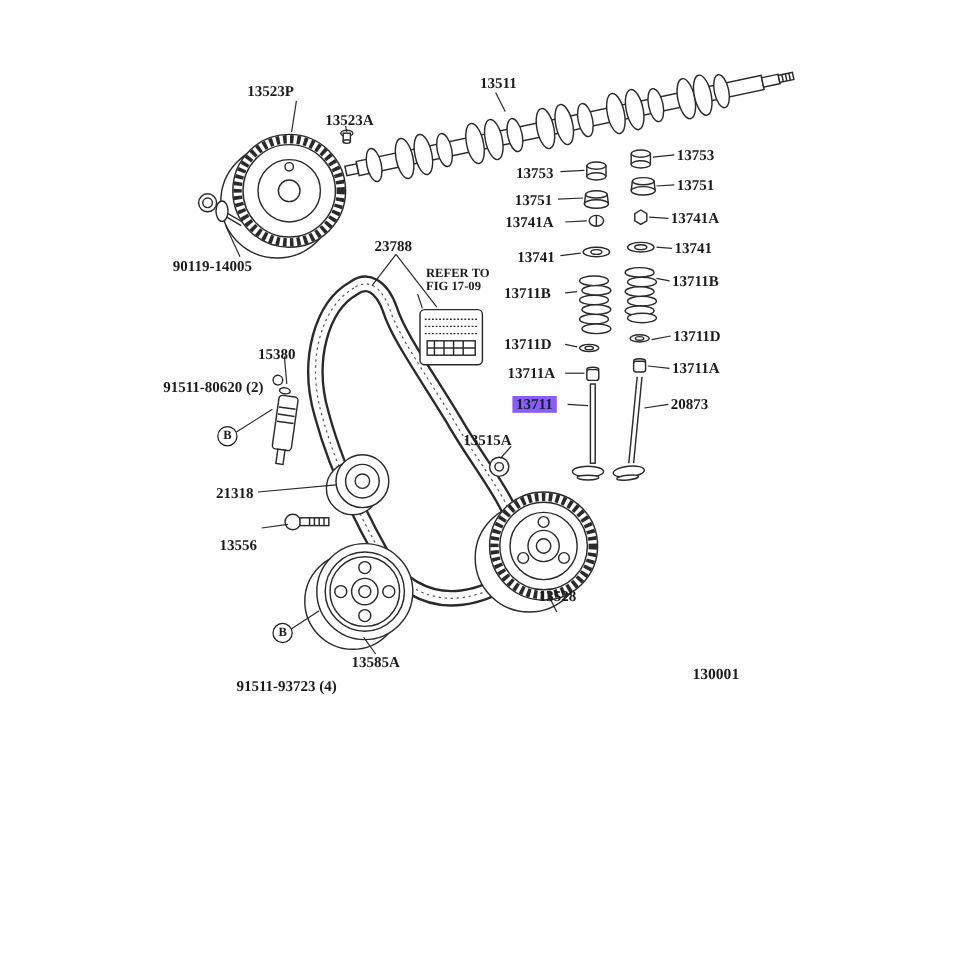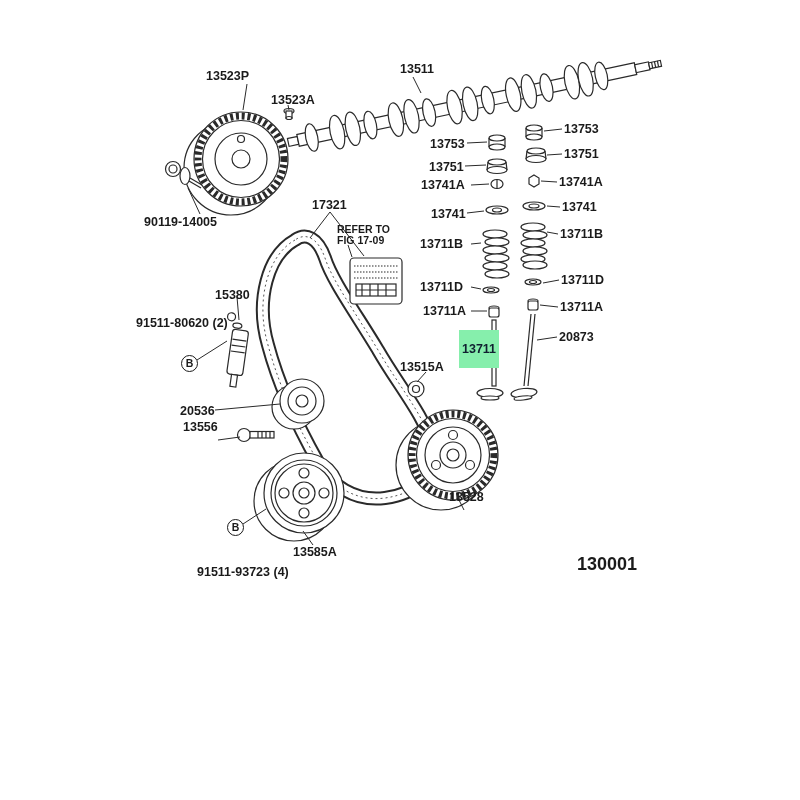--- a/index.html
+++ b/index.html
@@ -1,24 +1,24 @@
 <!DOCTYPE html>
 <html><head>
 <meta charset="utf-8">
 <style>
   html,body{margin:0;padding:0;background:#fff;}
   .stage{position:relative;width:800px;height:680px;background:#ffffff;overflow:hidden;
-         font-family:Liberation Sans, sans-serif;}
+         font-family:Liberation Serif, serif;}
   svg{position:absolute;left:0;top:0;}
   .lbl{position:absolute;font-weight:bold;font-size:12.5px;color:#1a1a1a;white-space:nowrap;line-height:14px;}
-  .lbl.small{font-size:10.5px;}
-  .lbl.hl{background:#86efac;padding:12px 3px;color:#102030;margin-left:32px;}
+  .lbl.small{font-size:10.5px;margin-left:18px;}
+  .lbl.hl{background:#8b5cf6;padding:0 3px;color:#102030;}
   .bcall{position:absolute;width:15px;height:15px;border:1.6px solid #1a1a1a;border-radius:50%;
          text-align:center;line-height:15px;font-weight:bold;font-size:10.5px;color:#1a1a1a;background:#fff;}
-  .figcode{position:absolute;font-weight:bold;font-size:18px;color:#1a1a1a;}
+  .figcode{position:absolute;font-weight:bold;font-size:13px;color:#1a1a1a;}
 </style>
 </head>
 <body>
 
 <div class="stage">
 
 <svg width="800" height="800" viewBox="0 0 800 800">
   <g stroke="#2a2a2a" stroke-width="1.2" fill="none">
 
     <g transform="rotate(-12 300 140)" fill="#fff">
@@ -236,21 +236,21 @@
       <line x1="558" y1="307" x2="540" y2="305"></line>
       <line x1="557" y1="337" x2="537" y2="340"></line>
     </g>
   </g>
 </svg>
 
 <div class="lbl" style="left:206px;top:69px">13523P</div>
 <div class="lbl" style="left:271px;top:93px">13523A</div>
 <div class="lbl" style="left:400px;top:62px">13511</div>
 <div class="lbl" style="left:144px;top:215px">90119-14005</div>
-<div class="lbl" style="left:312px;top:198px">17321</div>
+<div class="lbl" style="left:312px;top:198px">23788</div>
 <div class="lbl small" style="left:337px;top:222px">REFER TO</div>
 <div class="lbl small" style="left:337px;top:233px">FIG 17-09</div>
 
 <div class="lbl" style="left:430px;top:137px">13753</div>
 <div class="lbl" style="left:429px;top:160px">13751</div>
 <div class="lbl" style="left:421px;top:178px">13741A</div>
 <div class="lbl" style="left:431px;top:207px">13741</div>
 <div class="lbl" style="left:420px;top:237px">13711B</div>
 <div class="lbl" style="left:420px;top:280px">13711D</div>
 <div class="lbl" style="left:423px;top:304px">13711A</div>
@@ -260,23 +260,23 @@
 <div class="lbl" style="left:564px;top:147px">13751</div>
 <div class="lbl" style="left:559px;top:175px">13741A</div>
 <div class="lbl" style="left:562px;top:200px">13741</div>
 <div class="lbl" style="left:560px;top:227px">13711B</div>
 <div class="lbl" style="left:561px;top:273px">13711D</div>
 <div class="lbl" style="left:560px;top:300px">13711A</div>
 <div class="lbl" style="left:559px;top:330px">20873</div>
 
 <div class="lbl" style="left:215px;top:288px">15380</div>
 <div class="lbl" style="left:136px;top:316px">91511-80620 (2)</div>
-<div class="lbl" style="left:180px;top:404px">20536</div>
-<div class="lbl" style="left:183px;top:420px">13556</div>
-<div class="lbl" style="left:400px;top:360px">13515A</div>
+<div class="lbl" style="left:180px;top:404px">21318</div>
+<div class="lbl" style="left:183px;top:447px">13556</div>
+<div class="lbl" style="left:386px;top:360px">13515A</div>
 <div class="lbl" style="left:449px;top:490px">13528</div>
 <div class="lbl" style="left:293px;top:545px">13585A</div>
 <div class="lbl" style="left:197px;top:565px">91511-93723 (4)</div>
 
 <div class="bcall" style="left:181px;top:355px">B</div>
 <div class="bcall" style="left:227px;top:519px">B</div>
 
 <div class="figcode" style="left:577px;top:554px;position:absolute">130001</div>
 
 </div>

